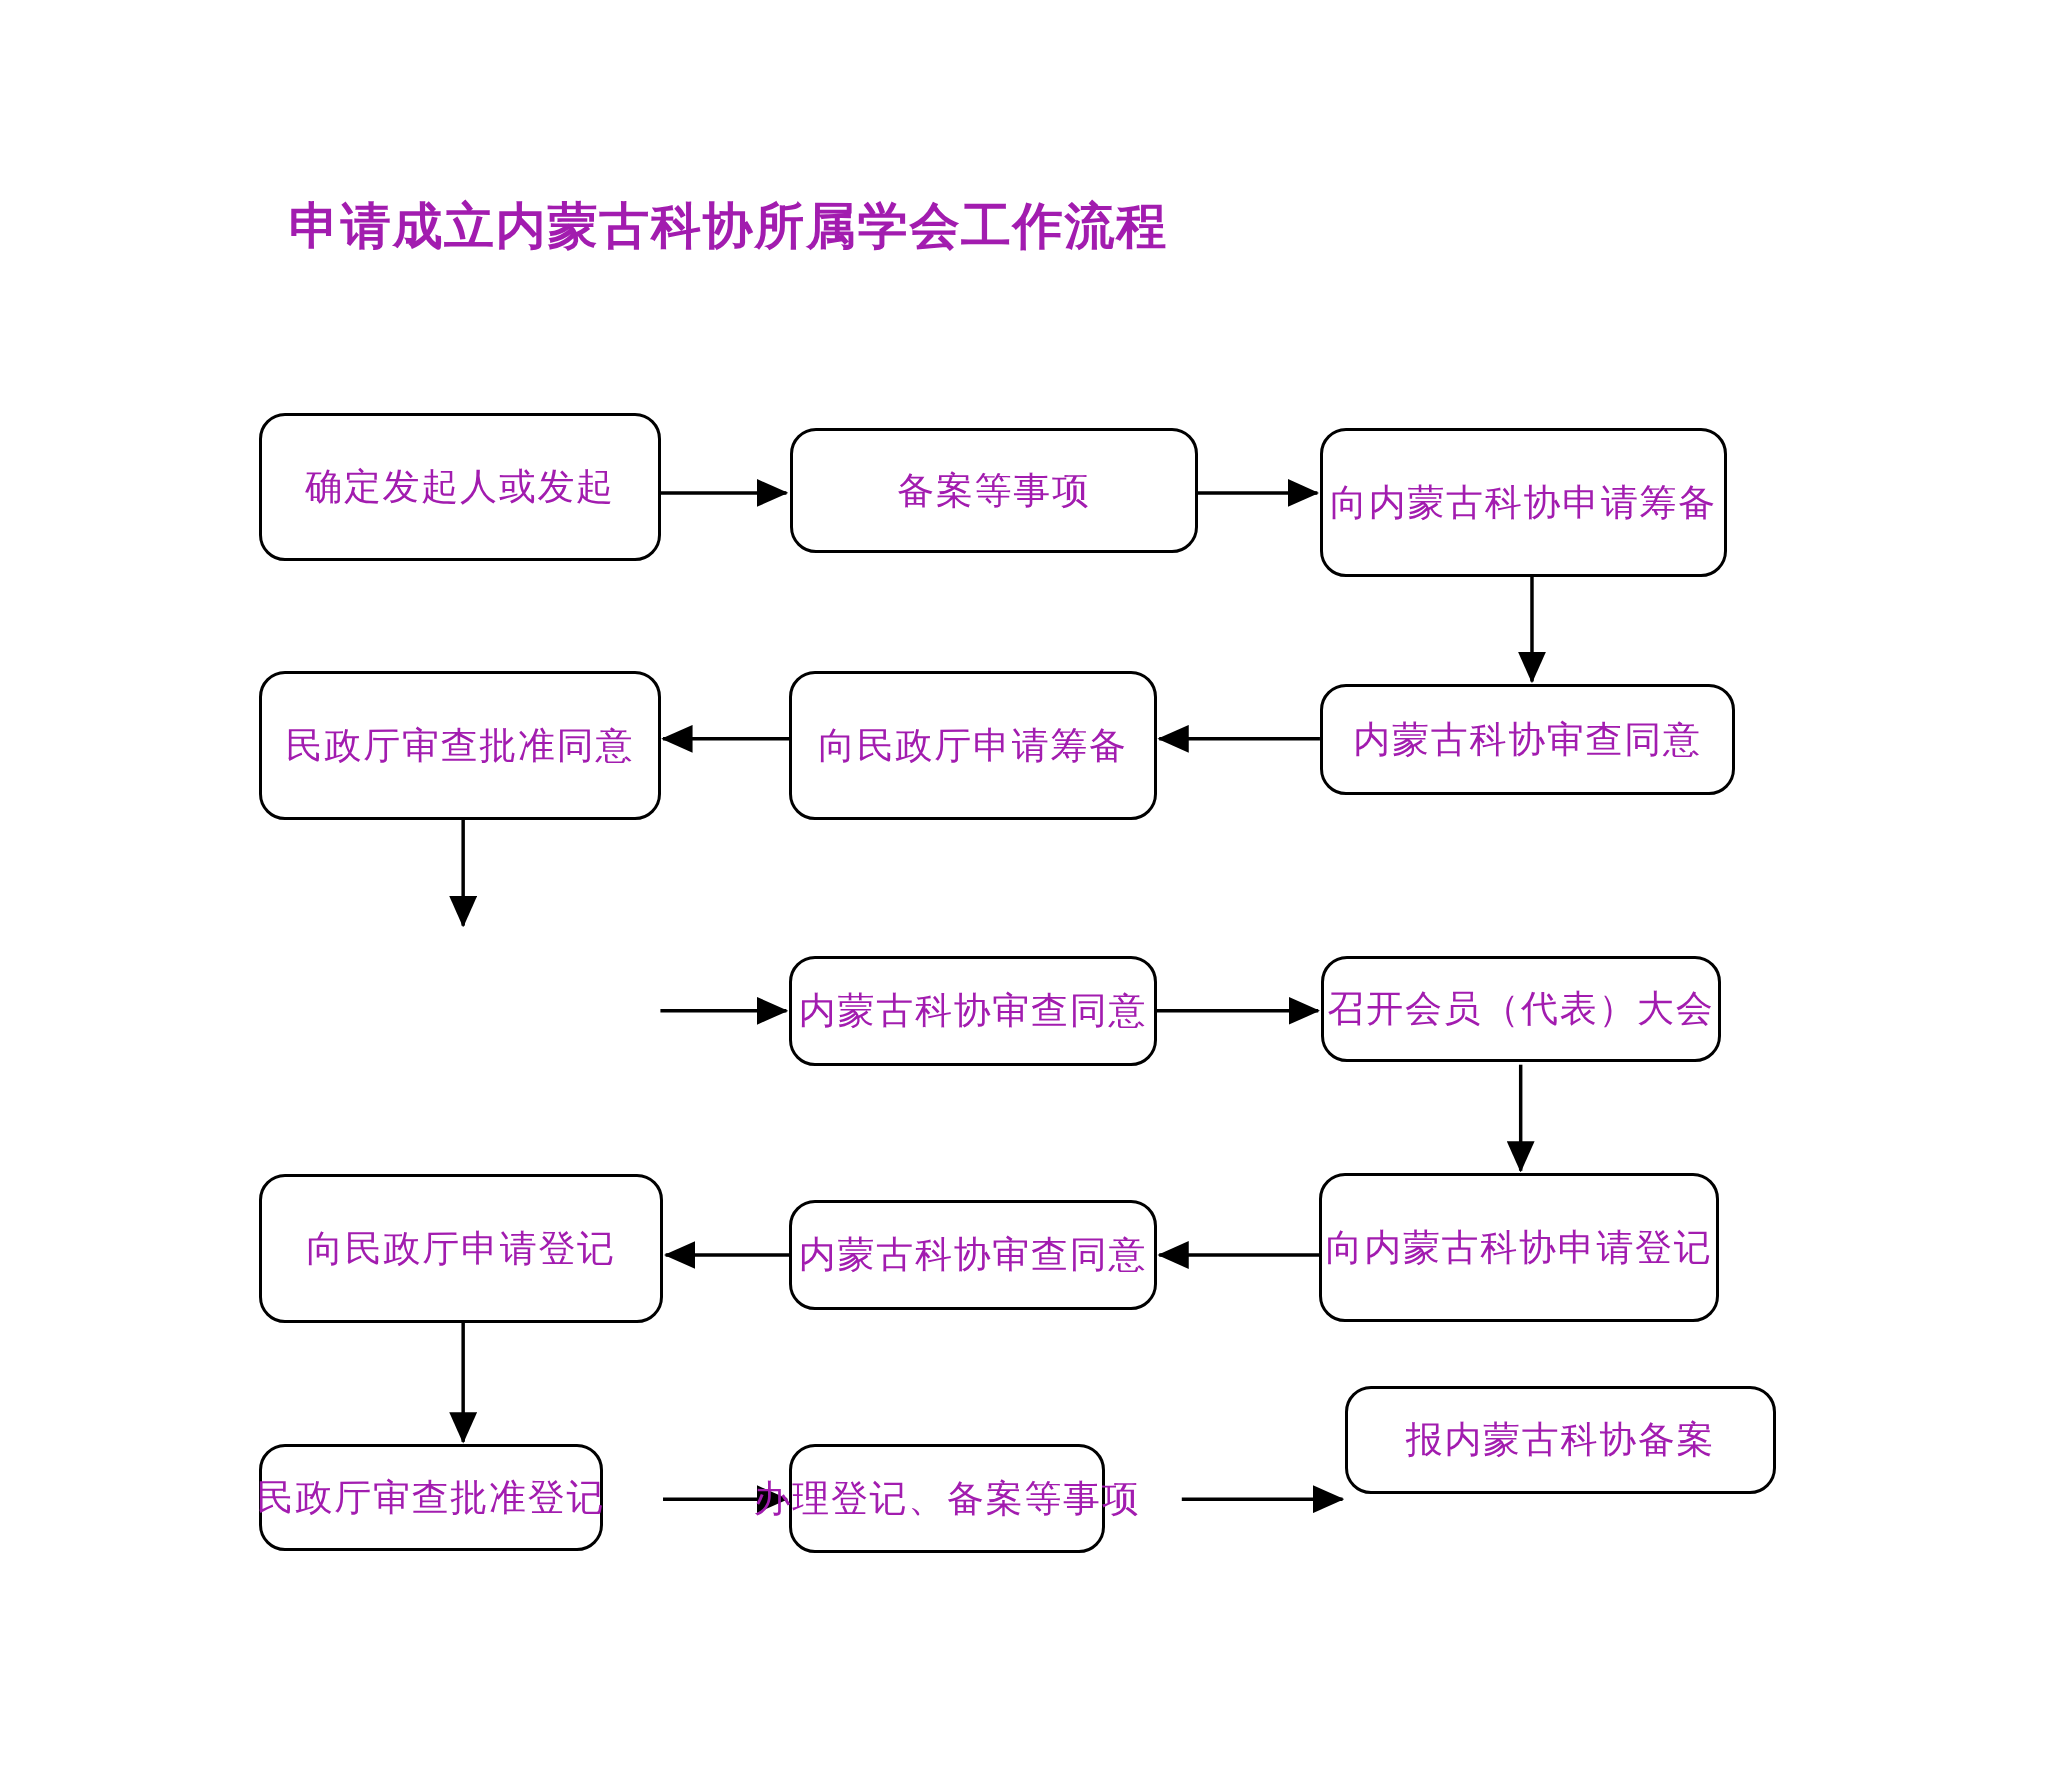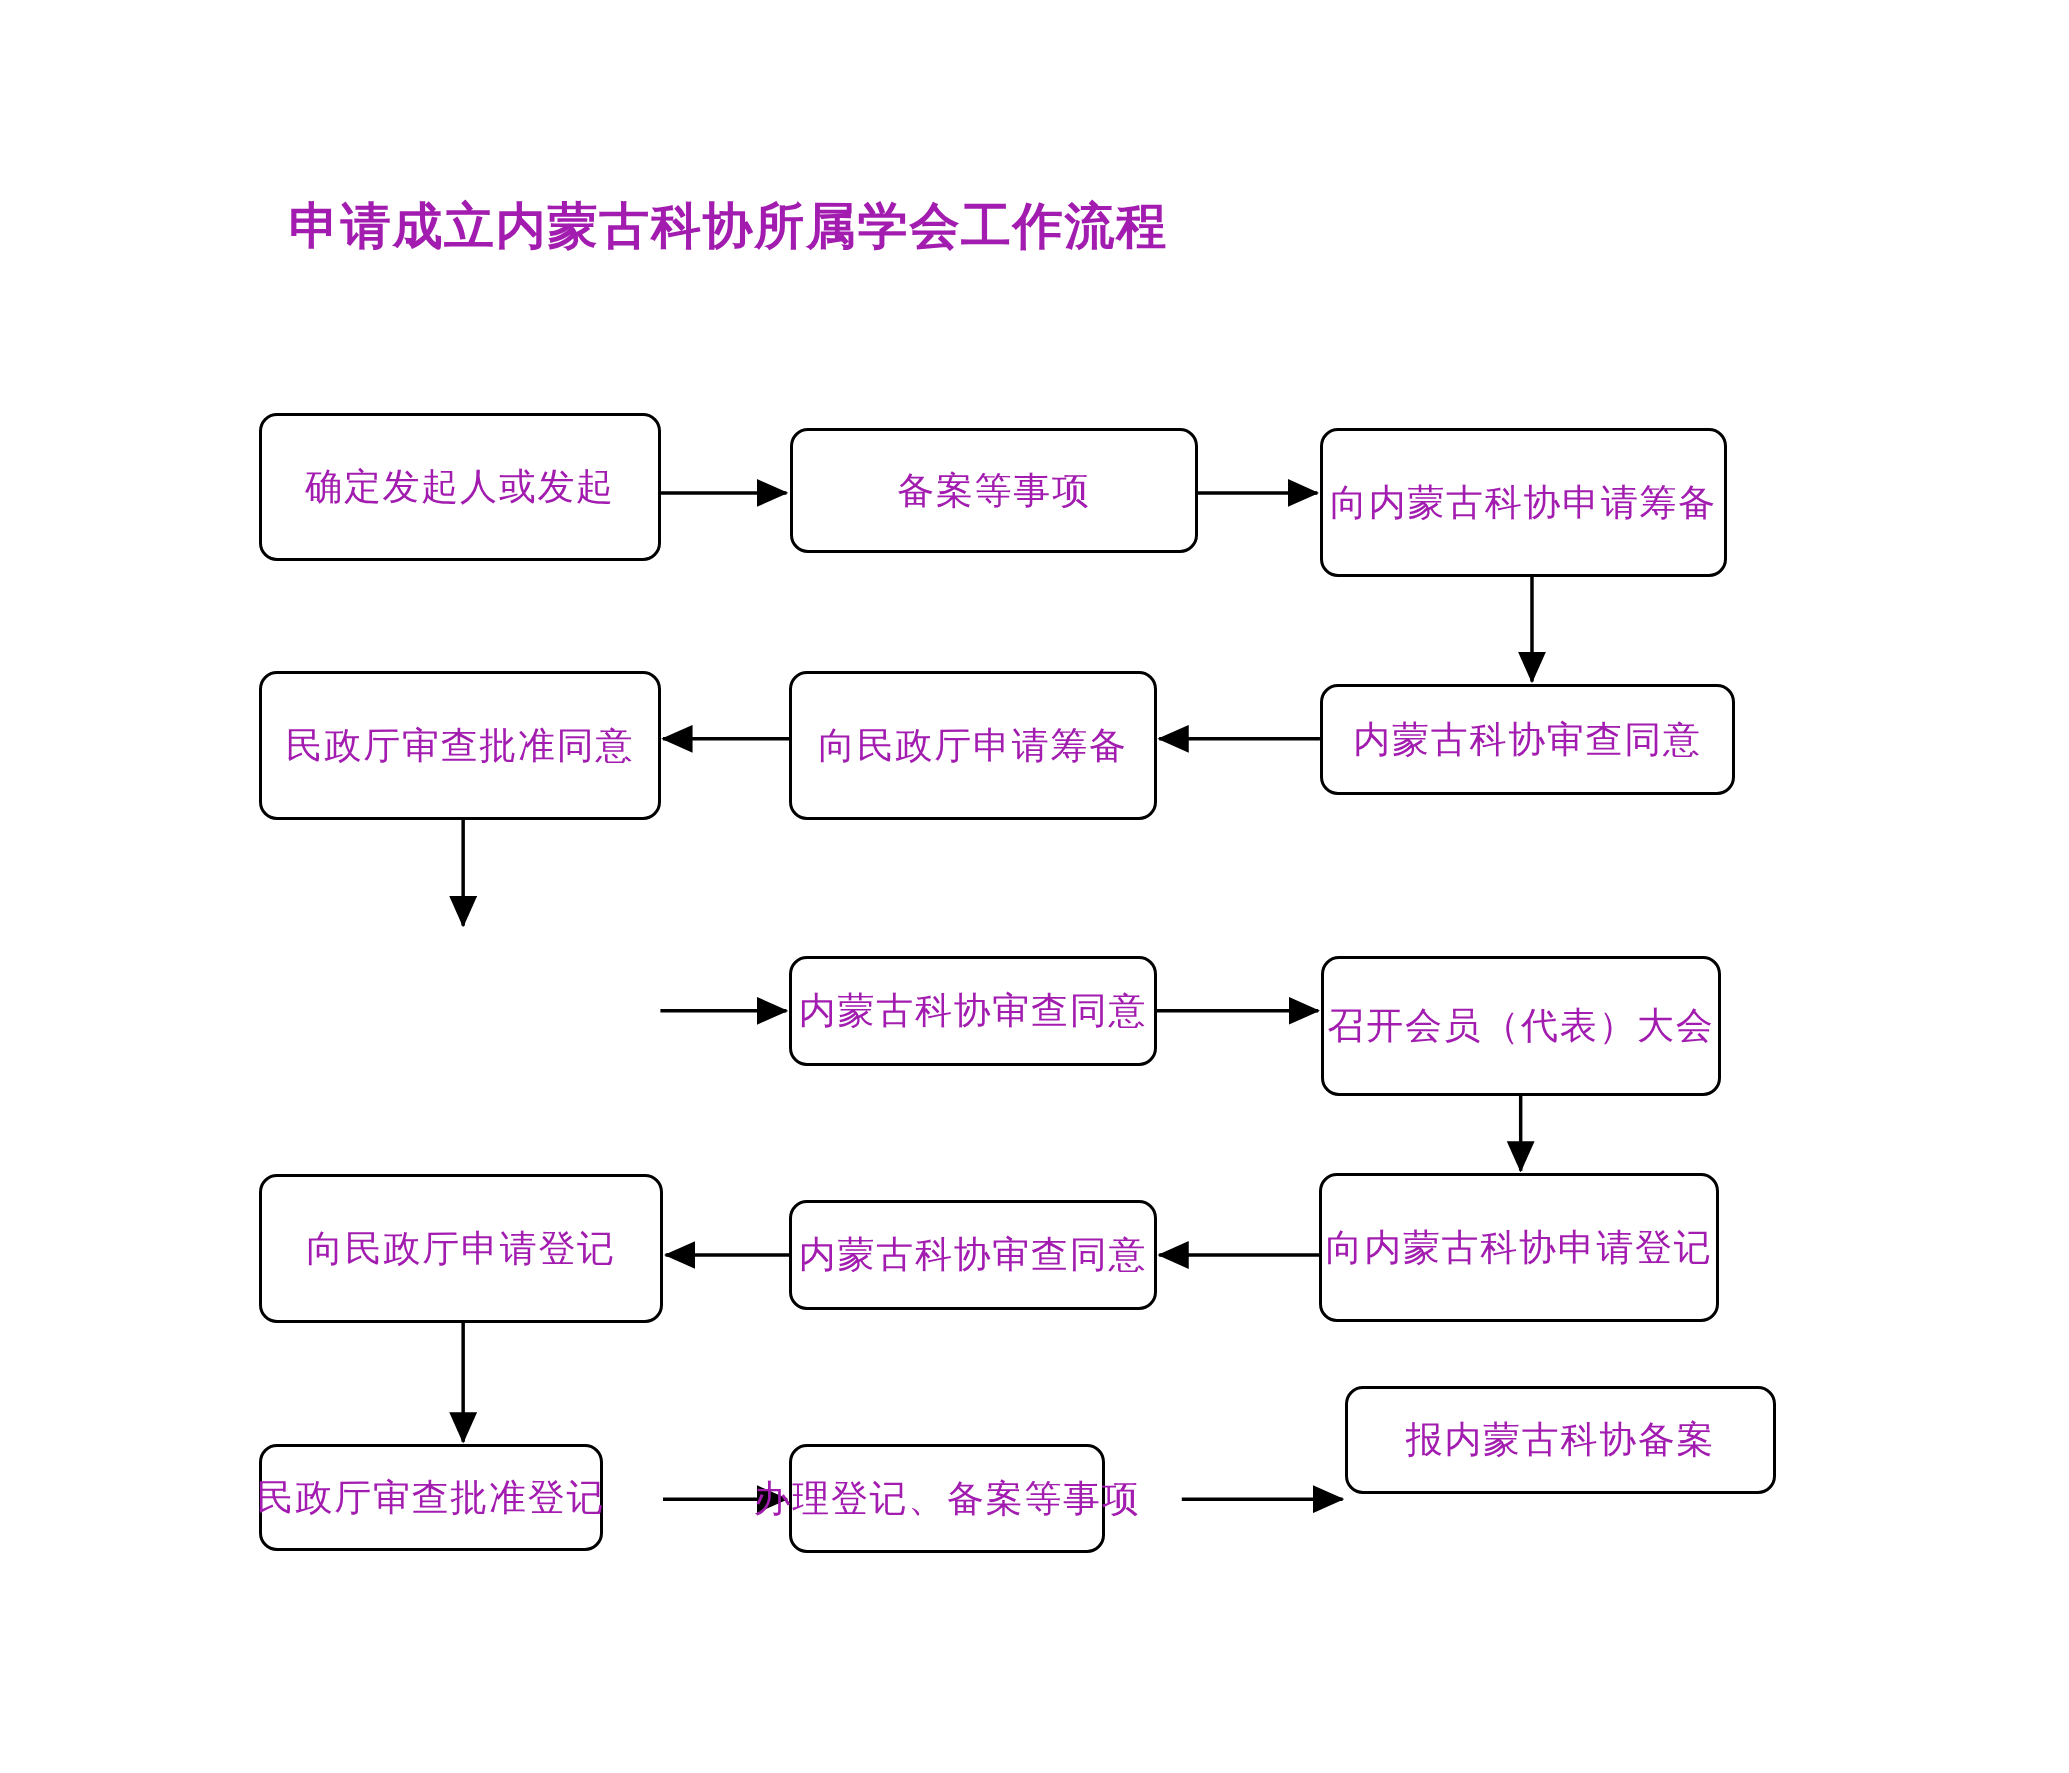--- a/index.html
+++ b/index.html
@@ -18,21 +18,21 @@
     top: 193px;
     font-size: 50px;
     font-weight: bold;
     letter-spacing: 1.7px;
     white-space: nowrap;
   }
   .flow-node {
     position: absolute;
     box-sizing: border-box;
     border: 3.5px solid #000000;
-    border-radius: 18px;
+    border-radius: 26px;
     background: #ffffff;
     display: flex;
     align-items: center;
     justify-content: center;
   }
   .flow-node .node-label {
     font-size: 37px;
     letter-spacing: 1.7px;
     white-space: nowrap;
   }
@@ -40,21 +40,21 @@
   #node-a1 { left: 259px; top: 413px;  width: 402px; height: 148px; }
   #node-a2 { left: 790px; top: 428px;  width: 408px; height: 125px; }
   #node-a3 { left: 1320px; top: 428px; width: 407px; height: 149px; }
   
   #node-b1 { left: 259px; top: 671px;  width: 402px; height: 149px; }
   #node-b2 { left: 789px; top: 671px;  width: 368px; height: 149px; }
   #node-b3 { left: 1320px; top: 684px; width: 415px; height: 111px; }
   
   #node-c1 { left: 259px; top: 928px;  width: 402px; height: 149px; }
   #node-c2 { left: 789px; top: 956px;  width: 368px; height: 110px; }
-  #node-c3 { left: 1321px; top: 956px; width: 400px; height: 140px; }
+  #node-c3 { left: 1321px; top: 956px; width: 400px; height: 106px; }
   
   #node-d1 { left: 259px; top: 1174px;  width: 404px; height: 149px; text-align: right; }
   #node-d2 { left: 789px; top: 1200px;  width: 368px; height: 110px; }
   #node-d3 { left: 1319px; top: 1173px; width: 400px; height: 149px; }
   
   #node-e1 { left: 259px; top: 1444px;  width: 344px; height: 107px; }
   #node-e2 { left: 789px; top: 1444px;  width: 316px; height: 109px; }
   #node-e3 { left: 1345px; top: 1386px; width: 431px; height: 108px; }
 
   #connector-layer {

